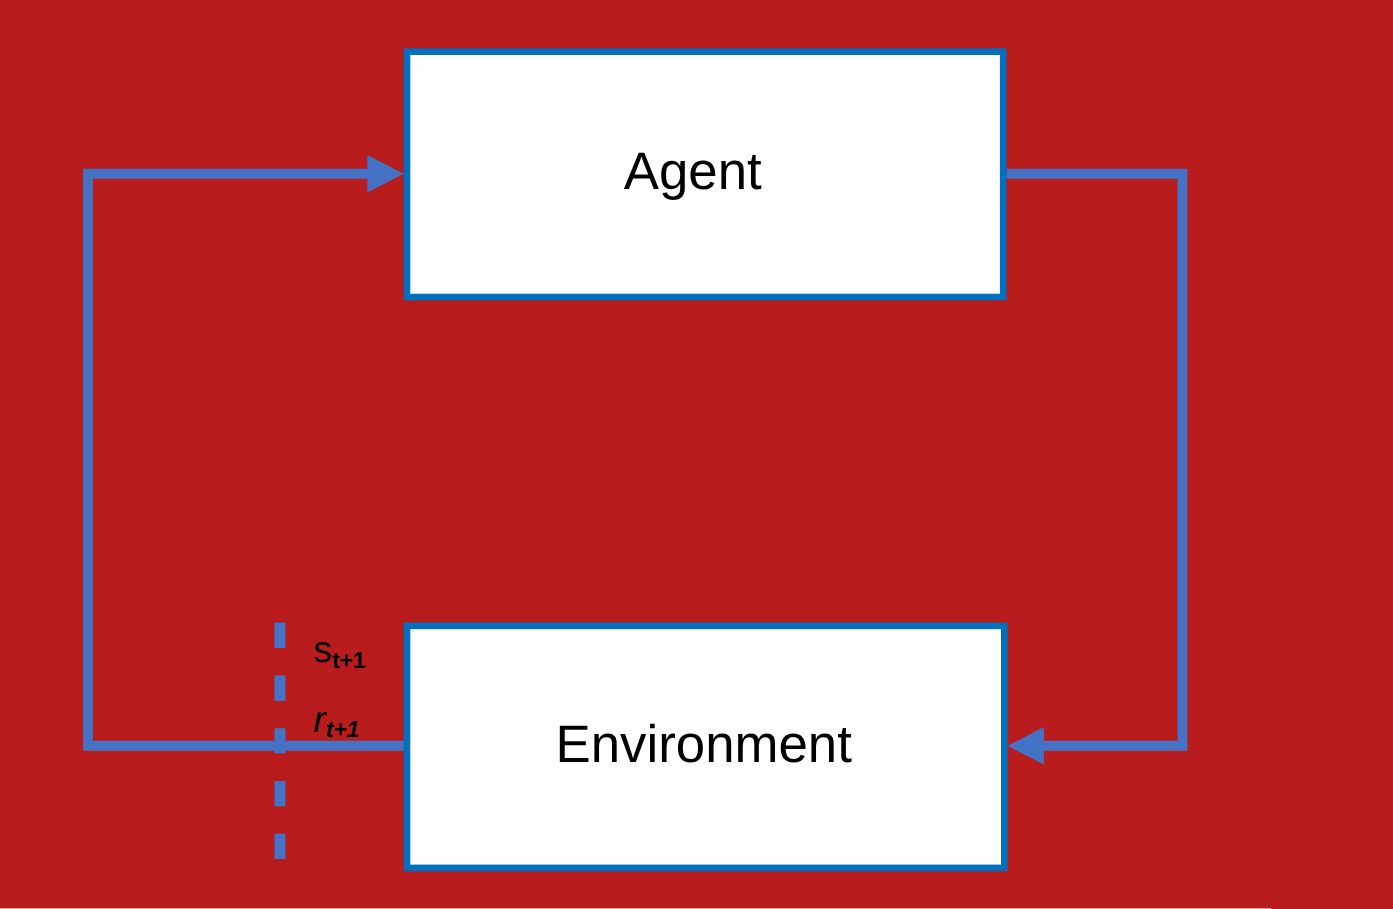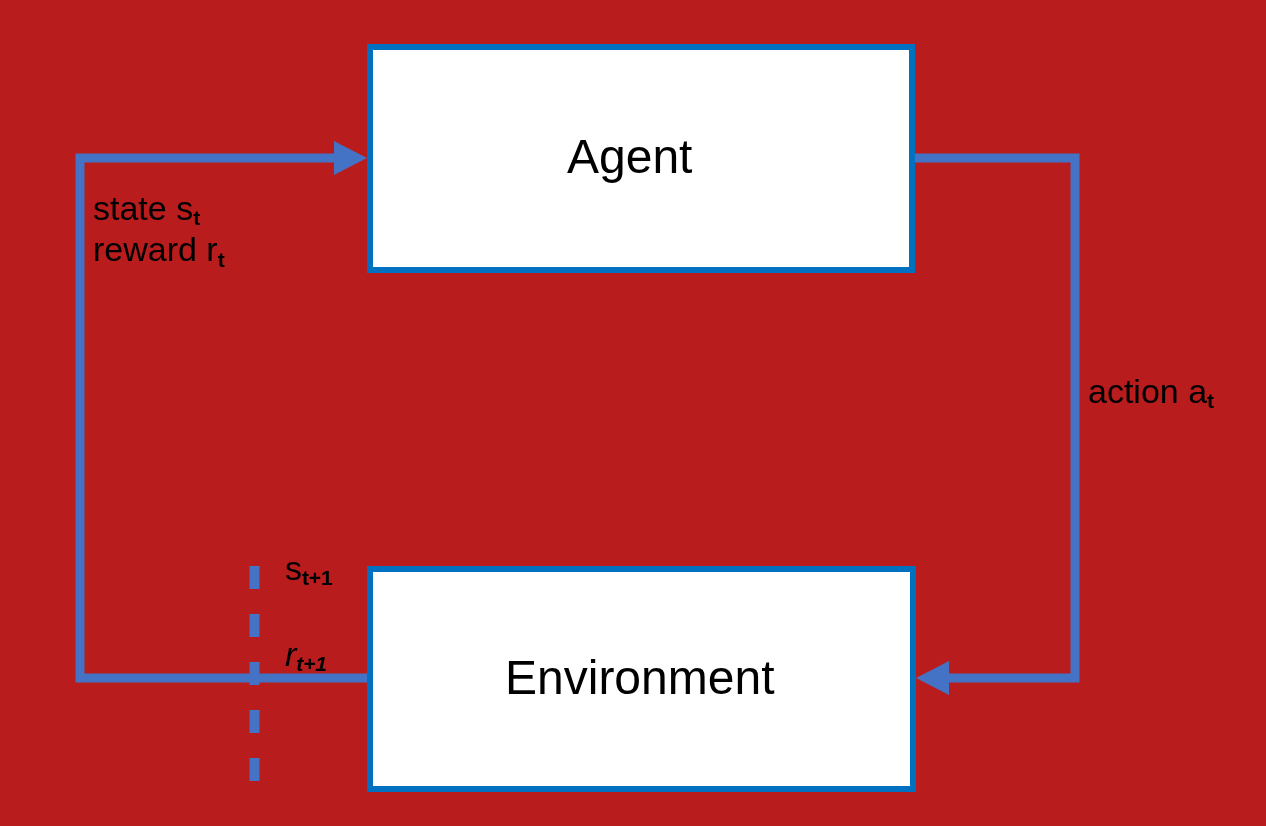--- a/index.html
+++ b/index.html
@@ -47,21 +47,21 @@
     font-weight: 700;
     vertical-align: baseline;
     position: relative;
     bottom: -0.26em;
     letter-spacing: -0.01em;
   }
   #label-agent        { left: 567px; top: 133px; }
   #label-environment  { left: 505px; top: 654px; }
   #label-state-reward { left: 93px;  top: 188px; }
   #label-action       { left: 1088px; top: 371px; }
-  #label-next-state   { left: 285px; top: 548px; }
+  #label-next-state   { left: 285px; top: 571px; }
   #label-next-reward  { left: 285px; top: 634px; font-style: italic; }
 </style>
 </head>
 <body>
 
 <div id="canvas">
 
   <svg id="diagram-svg" viewBox="0 0 1266 826" xmlns="http://www.w3.org/2000/svg">
 
     <g>
@@ -82,24 +82,19 @@
 
     <rect x="370" y="47" width="542" height="223" fill="#FFFFFF" stroke="#0070C0" stroke-width="6"></rect>
 
     <rect x="370" y="569" width="543" height="220" fill="#FFFFFF" stroke="#0070C0" stroke-width="6"></rect>
   </svg>
 
   <div class="node-label" id="label-agent">Agent</div>
 
   <div class="node-label" id="label-environment">Environment</div>
 
-  <div class="edge-label" id="label-state-reward">
-    <div><span>state s</span><sub>t</sub></div>
-    <div><span>reward r</span><sub>t</sub></div>
-  </div>
 
-  <div class="edge-label" id="label-action"><span>action a</span><sub>t</sub></div>
 
   <div class="edge-label" id="label-next-state"><span>s</span><sub>t+1</sub></div>
 
   <div class="edge-label" id="label-next-reward"><span>r</span><sub>t+1</sub></div>
 
 </div>
 
 </body></html>

